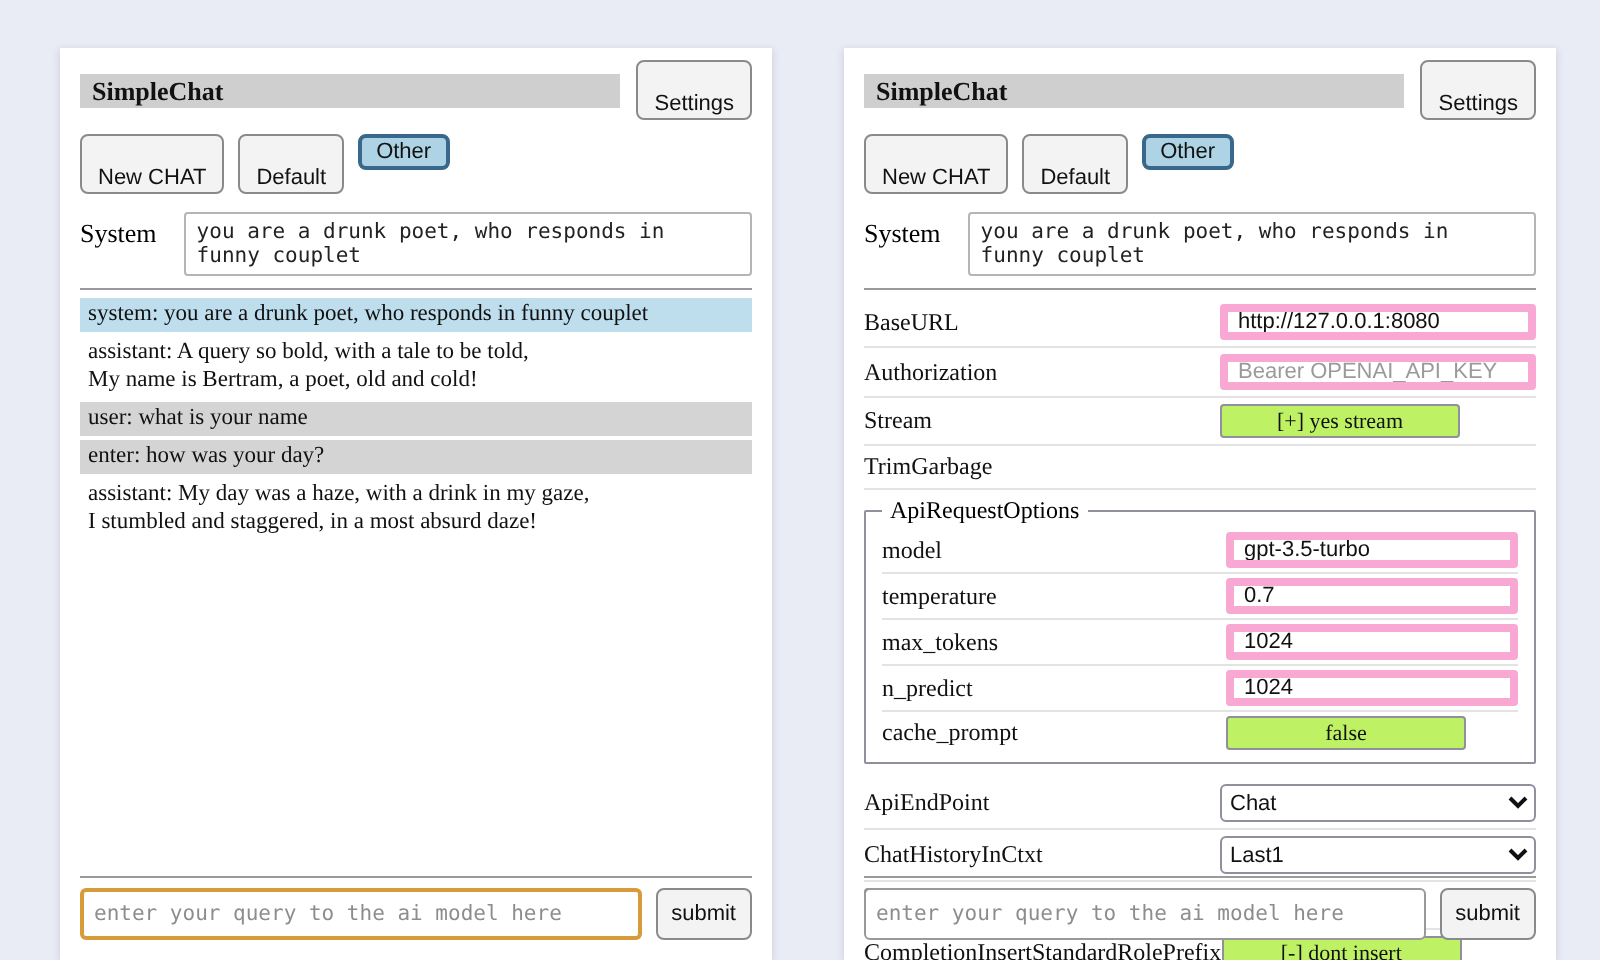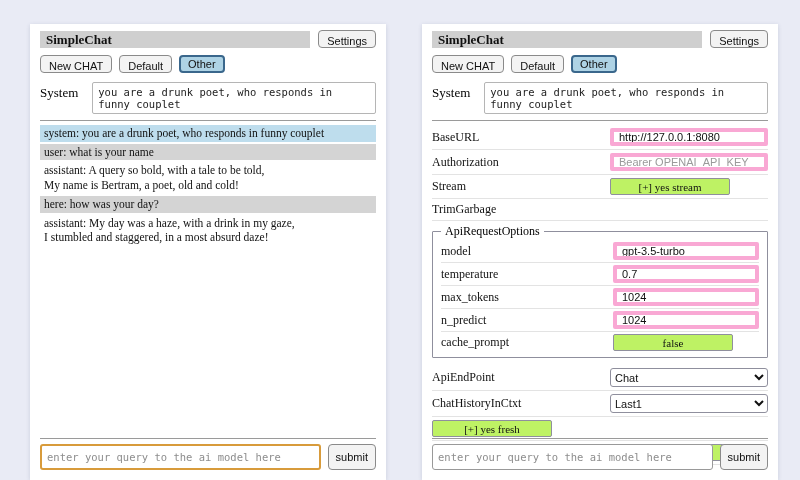--- a/index.html
+++ b/index.html
@@ -24,21 +24,21 @@
   .header-row { display:flex; align-items:center; gap:8px; }
   .title-bar {
     flex:1; background:#cfcfcf; color:#111;
     font-weight:bold; font-size:13px; line-height:17px;
     padding:0 6px; height:17px;
   }
   .btn {
     font-family:"Liberation Sans", sans-serif;
     font-size:11px; color:#111;
     background:#f3f3f3; border:1px solid #8a8a8a; border-radius:4px;
-    padding:3px 8px; height:18px; line-height:14px;
+    padding:14px 8px; height:18px; line-height:14px;
     cursor:pointer; white-space:nowrap;
   }
   .session-row { display:flex; gap:7px; margin-top:7px; }
   .session-row .btn.selected {
     background:#aed3e5; border:2px solid #3a678c; padding:0 7px;
   }
 
   
   .system-row { display:flex; gap:14px; margin-top:9px; align-items:flex-start; }
   .syslabel { font-size:13px; padding-top:3px; }
@@ -120,24 +120,24 @@
 
   <div class="system-row">
     <span class="syslabel">System</span>
     <textarea class="system-input" style="">you are a drunk poet, who responds in funny couplet</textarea>
   </div>
 
   <hr class="sep">
 
   <div class="messages">
     <div class="msg system">system: you are a drunk poet, who responds in funny couplet</div>
-    <div class="msg user">user: what is your name</div>
     <div class="msg assistant">assistant: A query so bold, with a tale to be told,
 My name is Bertram, a poet, old and cold!</div>
-    <div class="msg user">here: how was your day?</div>
+    <div class="msg user">user: what is your name</div>
+    <div class="msg user">enter: how was your day?</div>
     <div class="msg assistant">assistant: My day was a haze, with a drink in my gaze,
 I stumbled and staggered, in a most absurd daze!</div>
   </div>
 
   <div class="bottom-area">
     <hr class="sep">
     <div class="query-row">
       <input class="query-input focused" placeholder="enter your query to the ai model here" style="">
       <button class="btn submit">submit</button>
     </div>

